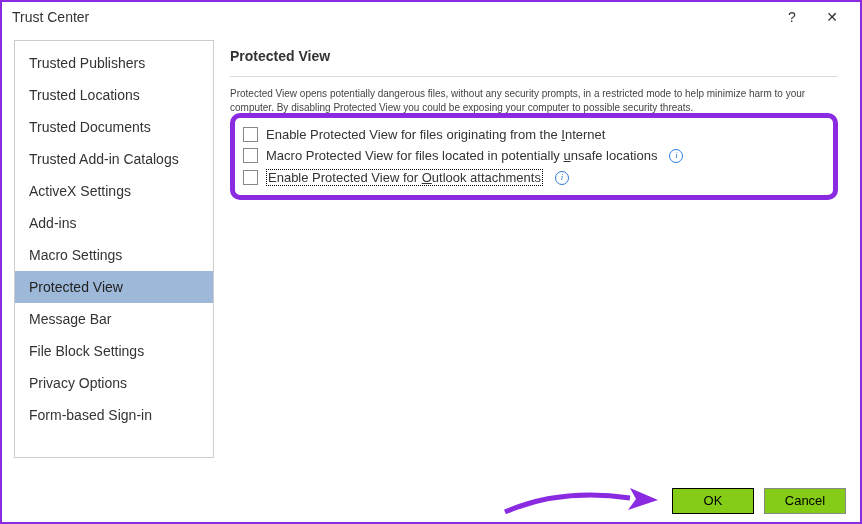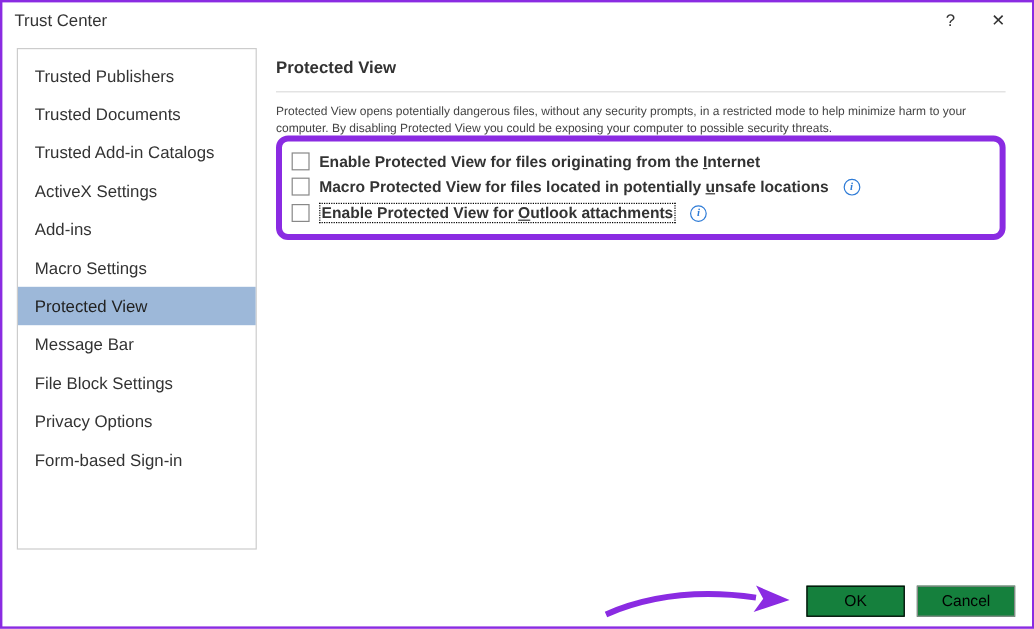--- a/index.html
+++ b/index.html
@@ -72,21 +72,20 @@
       line-height: 1.4;
       margin-bottom: 2px;
     }
     .highlight-box {
       border: 5px solid #8a2be2;
       border-radius: 10px;
       padding: 6px 8px 6px 8px;
       position: relative;
       top: -4px;
       background: rgba(255,255,255,0.0);
-      font-weight: bold;
     }
     .check-row {
       display: flex;
       align-items: center;
       gap: 8px;
       padding: 3px 0;
       font-size: 13px;
       color: #333;
     }
     .checkbox {
@@ -120,21 +119,21 @@
       bottom: 8px;
       right: 14px;
       display: flex;
       gap: 10px;
       align-items: center;
     }
     .btn {
       min-width: 82px;
       height: 26px;
       border: 1px solid #888;
-      background: #15803d;
+      background: #84cc16;
       font-size: 13px;
       text-align: center;
       line-height: 24px;
       cursor: pointer;
     }
     .btn.primary {
       border: 1.5px solid #000;
     }
     .arrow {
       position: absolute;
@@ -151,20 +150,21 @@
 
 <div class="titlebar">
   <span class="title">Trust Center</span>
   <span class="tb-btn">?</span>
   <span class="tb-btn">✕</span>
 </div>
 
 <div class="content">
   <div class="sidebar">
     <div class="sidebar-item"><span>Trusted Publishers</span></div>
+    <div class="sidebar-item"><span>Trusted Locations</span></div>
     <div class="sidebar-item"><span>Trusted Documents</span></div>
     <div class="sidebar-item"><span>Trusted Add-in Catalogs</span></div>
     <div class="sidebar-item"><span>ActiveX Settings</span></div>
     <div class="sidebar-item"><span>Add-ins</span></div>
     <div class="sidebar-item"><span>Macro Settings</span></div>
     <div class="sidebar-item selected"><span>Protected View</span></div>
     <div class="sidebar-item"><span>Message Bar</span></div>
     <div class="sidebar-item"><span>File Block Settings</span></div>
     <div class="sidebar-item"><span>Privacy Options</span></div>
     <div class="sidebar-item"><span>Form-based Sign-in</span></div>

